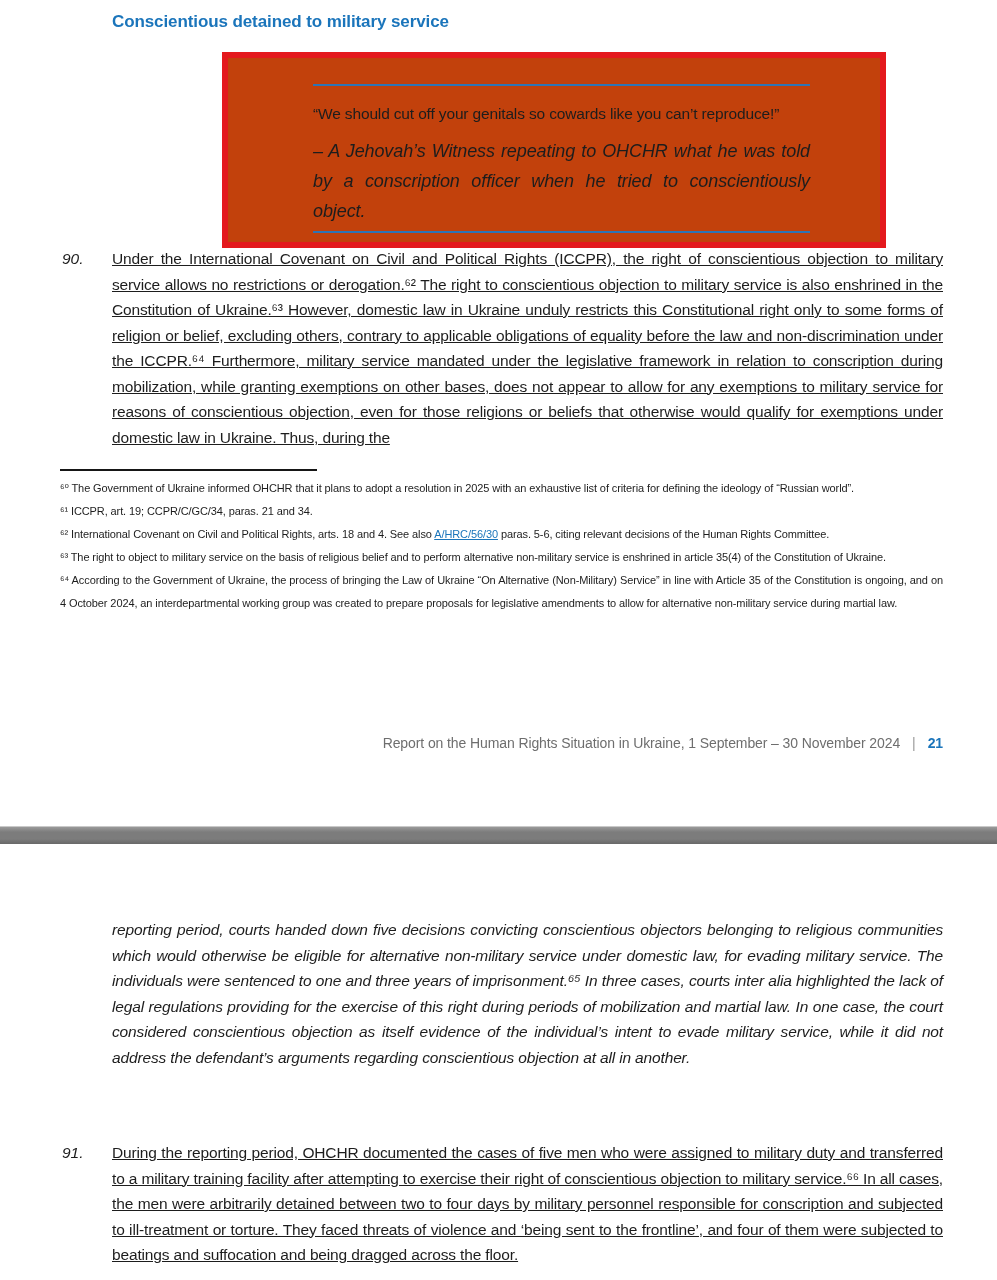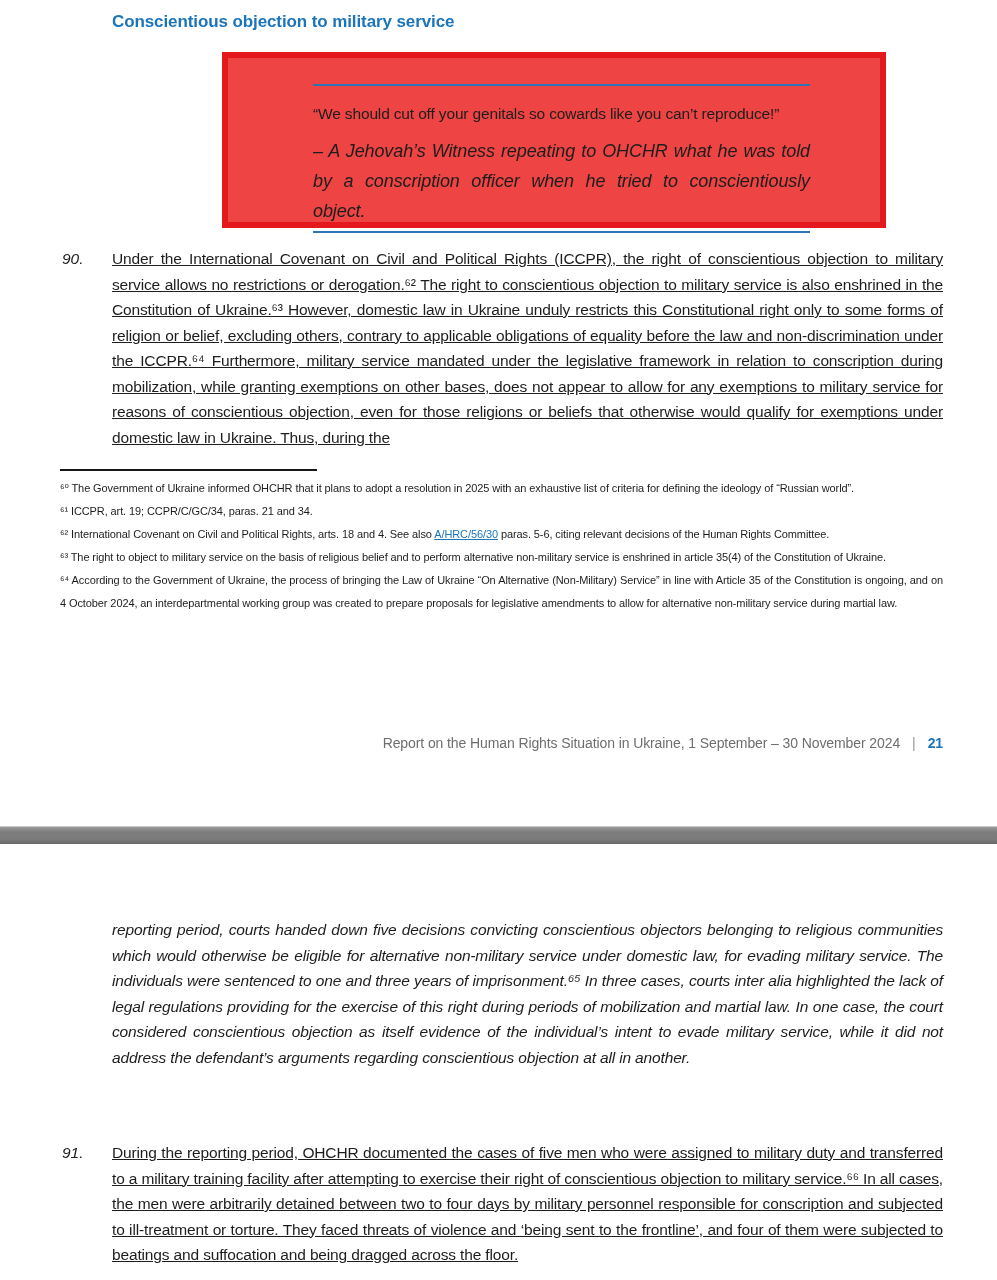--- a/index.html
+++ b/index.html
@@ -18,22 +18,22 @@
     position:relative;width:997px;height:1280px;background:#ffffff;overflow:hidden;
     font-family:"Liberation Sans","DejaVu Sans",sans-serif;
     color:var(--body-text);
   }
   .heading{
     position:absolute;left:112px;top:12px;margin:0;
     font-size:17px;font-weight:bold;color:var(--heading-blue);
     letter-spacing:-0.1px;
   }
   .quote-box{
-    position:absolute;left:222px;top:52px;width:664px;height:176px;
-    border:6px solid var(--highlight-red);box-sizing:border-box;background:#ef4444;
+    position:absolute;left:222px;top:52px;width:664px;height:196px;
+    border:6px solid var(--highlight-red);box-sizing:border-box;background:#c2410c;
   }
   .quote-inner{position:absolute;left:85px;top:26px;width:497px;}
   .rule{height:2px;background:var(--rule-blue);width:100%;}
   .quote-text{
     margin:16px 0 0 0;font-size:15.5px;line-height:24px;letter-spacing:-0.15px;
   }
   .quote-attr{
     margin:10px 0 0 0;font-style:italic;font-size:18px;line-height:30px;
     text-align:justify;letter-spacing:-0.1px;
   }
@@ -66,21 +66,21 @@
   .cont{
     position:absolute;left:112px;top:917px;width:831px;margin:0;
     font-size:15.5px;line-height:25.5px;text-align:justify;letter-spacing:-0.15px;font-style:italic;
   }
 </style>
 </head>
 <body>
 
 <div class="page">
 
-  <h2 class="heading">Conscientious objection to military service</h2>
+  <h2 class="heading">Conscientious detained to military service</h2>
 
   <div class="quote-box">
     <div class="quote-inner">
       <div class="rule"></div>
       <p class="quote-text">“We should cut off your genitals so cowards like you can’t reproduce!”</p>
       <p class="quote-attr">– A Jehovah’s Witness repeating to OHCHR what he was told by a conscription officer when he tried to conscientiously object.</p>
       <div class="rule rule-bottom"></div>
     </div>
   </div>
 

